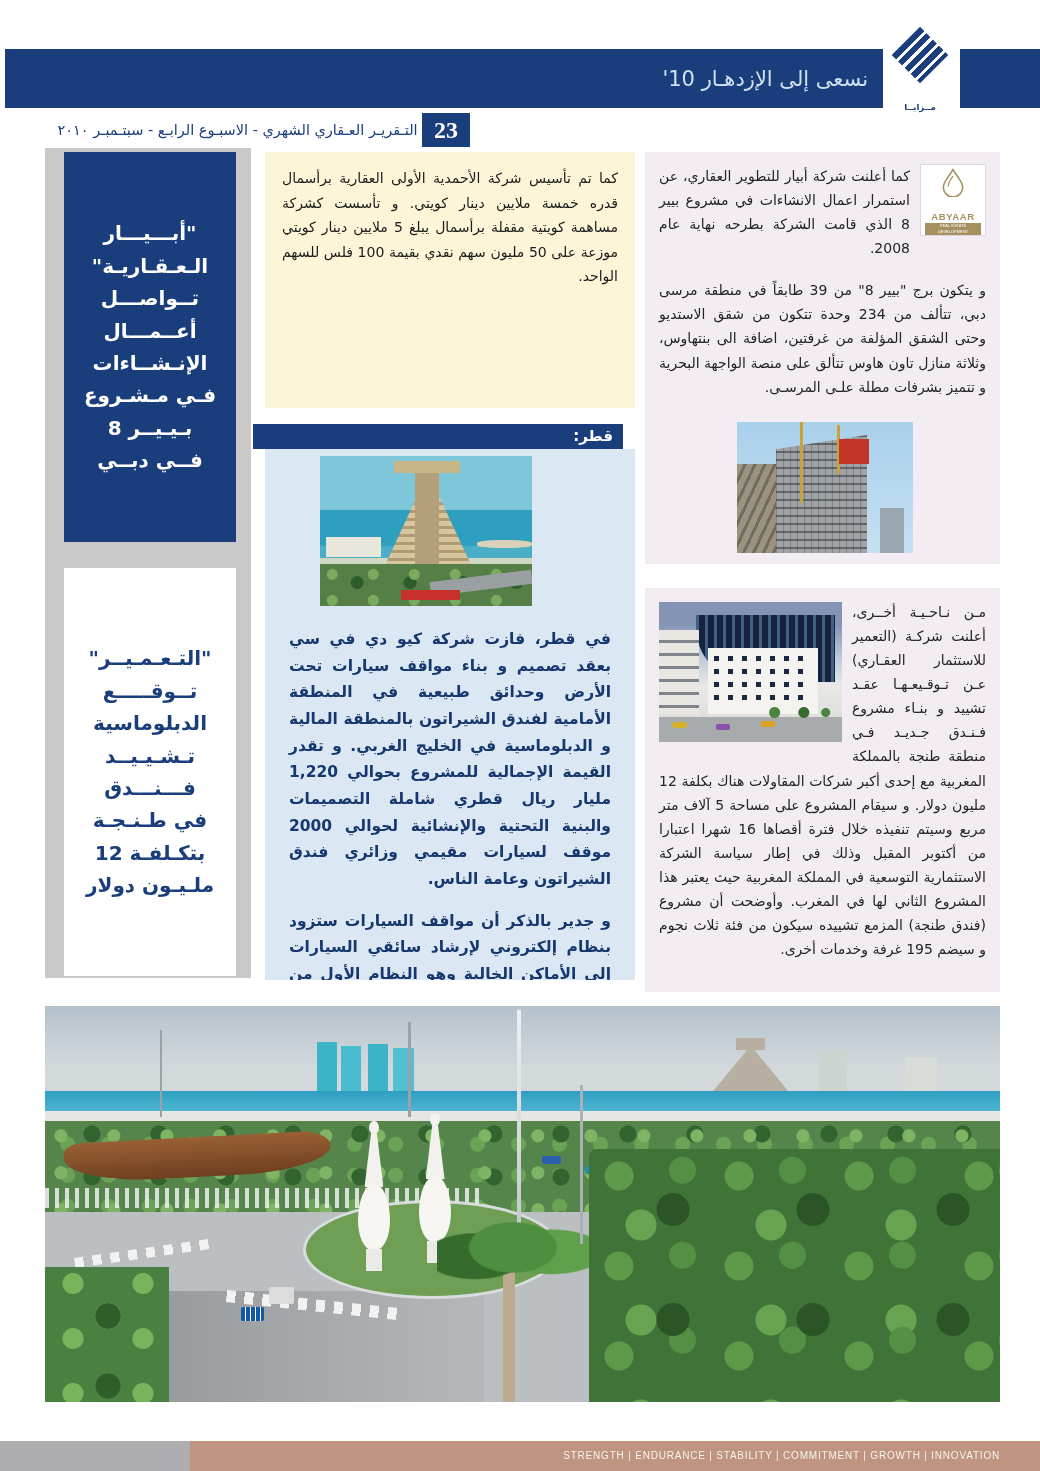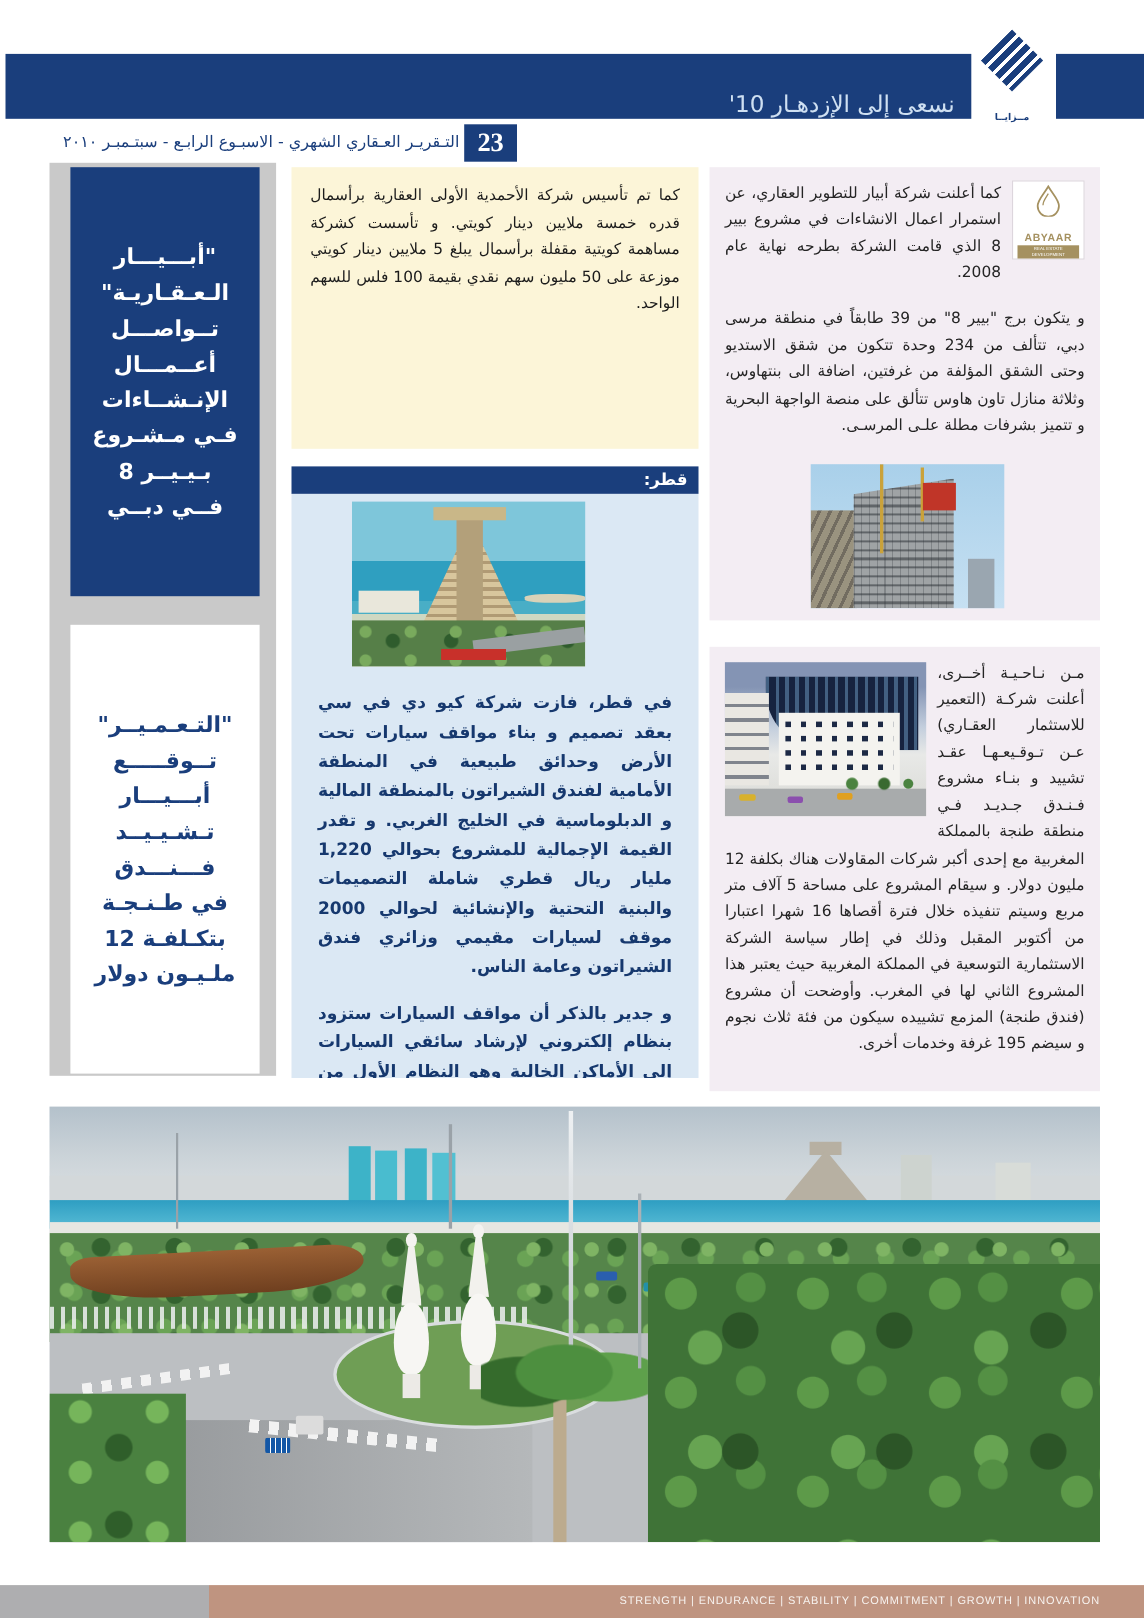--- a/index.html
+++ b/index.html
@@ -8,38 +8,38 @@
   
   .hdr-bar{position:absolute;left:5px;top:49px;width:878px;height:59px;background:#1a3e7c;}
   .hdr-right{position:absolute;left:960px;top:49px;width:80px;height:59px;background:#1a3e7c;}
   .hdr-white-box{position:absolute;left:50px;top:62px;width:417px;height:38px;background:#fff;
         display:flex;align-items:stretch;}
   .hdr-title{flex:1;display:flex;align-items:center;justify-content:center;color:#1a3e7c;
         font-size:14.5px;direction:rtl;}
   .hdr-badge{width:48px;margin:2px;background:#1a3e7c;color:#fff;display:flex;align-items:center;
         justify-content:center;font-family:"Liberation Serif",serif;font-weight:700;font-size:24px;}
   .hdr-slogan{position:absolute;left:590px;top:60px;width:278px;height:38px;color:#cfe0f2;
-        font-size:21px;display:flex;align-items:center;justify-content:flex-start;direction:rtl;padding-right:6px;margin-top:16px;}
+        font-size:21px;display:flex;align-items:center;justify-content:flex-start;direction:rtl;padding-right:6px;}
   .logo{position:absolute;left:888px;top:31px;width:64px;height:78px;text-align:center;}
   .mz-diamond{width:40px;height:40px;margin:4px auto 0;transform:rotate(45deg);
         background:repeating-linear-gradient(90deg,#1a3e7c 0 6px,#fff 6px 9px);}
   .mz-text{margin-top:27px;font-size:8.5px;color:#1a3e7c;direction:rtl;letter-spacing:1px;font-weight:bold;}
   
   .sb-gray{position:absolute;left:45px;top:148px;width:206px;height:830px;background:#c9c9c9;}
   .sb-box{position:absolute;left:64px;width:172px;display:flex;flex-direction:column;
         justify-content:center;text-align:center;font-weight:bold;font-size:20px;line-height:1.62;direction:rtl;}
   .sb-box1{top:152px;height:390px;background:#1a3e7c;color:#fff;}
   .sb-box2{top:568px;height:408px;background:#fff;color:#1a3e7c;}
   .sb-line{display:block;white-space:nowrap;}
   
   .panel-cream{position:absolute;left:265px;top:152px;width:370px;height:256px;background:#fcf5d8;
         padding:14px 17px;box-sizing:border-box;direction:rtl;overflow:hidden;}
   .body-text{font-size:14px;line-height:1.75;color:#1b1b1b;text-align:justify;margin:0;}
   .panel-cream p + p{margin-top:16px;}
-  .qatar-bar{position:absolute;left:265px;top:424px;width:370px;height:25px;background:#1a3e7c;
+  .qatar-bar{position:absolute;left:253px;top:424px;width:370px;height:25px;background:#1a3e7c;
         color:#fff;font-weight:bold;font-size:15px;line-height:25px;direction:rtl;
         padding:0 10px;box-sizing:border-box;}
   .panel-blue{position:absolute;left:265px;top:449px;width:370px;height:531px;background:#dbe8f4;
         box-sizing:border-box;padding:166px 13px 0;direction:rtl;overflow:hidden;}
   .qa-text{font-size:15.5px;font-weight:bold;line-height:1.72;color:#16386e;text-align:justify;margin:11px;}
   .panel-blue p + p{margin-top:15px;}
   
   .photo-sheraton{position:absolute;left:55px;top:7px;width:212px;height:150px;overflow:hidden;
         background:linear-gradient(180deg,#7ec6da 0 36%,#2f9fc0 36% 60%,#49aec6 60% 68%,#cfd8c2 68% 100%);}
   .sh-pyr{position:absolute;left:26%;top:11%;width:50%;height:70%;
@@ -200,21 +200,21 @@
     <span class="sb-line">تــواصـــل</span>
     <span class="sb-line">أعــمـــال</span>
     <span class="sb-line">الإنـشــاءات</span>
     <span class="sb-line">فـي مـشـروع</span>
     <span class="sb-line">بـيـيــر 8</span>
     <span class="sb-line">فــي دبــي</span>
   </div>
   <div class="sb-box sb-box2">
     <span class="sb-line">"التـعـمـيــر"</span>
     <span class="sb-line">تــوقـــــع</span>
-    <span class="sb-line">أبـــيـــار</span>
+    <span class="sb-line">الدبلوماسية</span>
     <span class="sb-line">تـشـيـيــد</span>
     <span class="sb-line">فـــنـــدق</span>
     <span class="sb-line">في طـنـجـة</span>
     <span class="sb-line">بتكـلفـة 12</span>
     <span class="sb-line">ملـيـون دولار</span>
   </div>
 
   <div class="panel-cream">
     <p class="body-text">كما تم تأسيس شركة الأحمدية الأولى العقارية برأسمال قدره خمسة ملايين دينار كويتي. و تأسست كشركة مساهمة كويتية مقفلة برأسمال يبلغ 5 ملايين دينار كويتي موزعة على 50 مليون سهم نقدي بقيمة 100 فلس للسهم الواحد.</p>
   </div>

